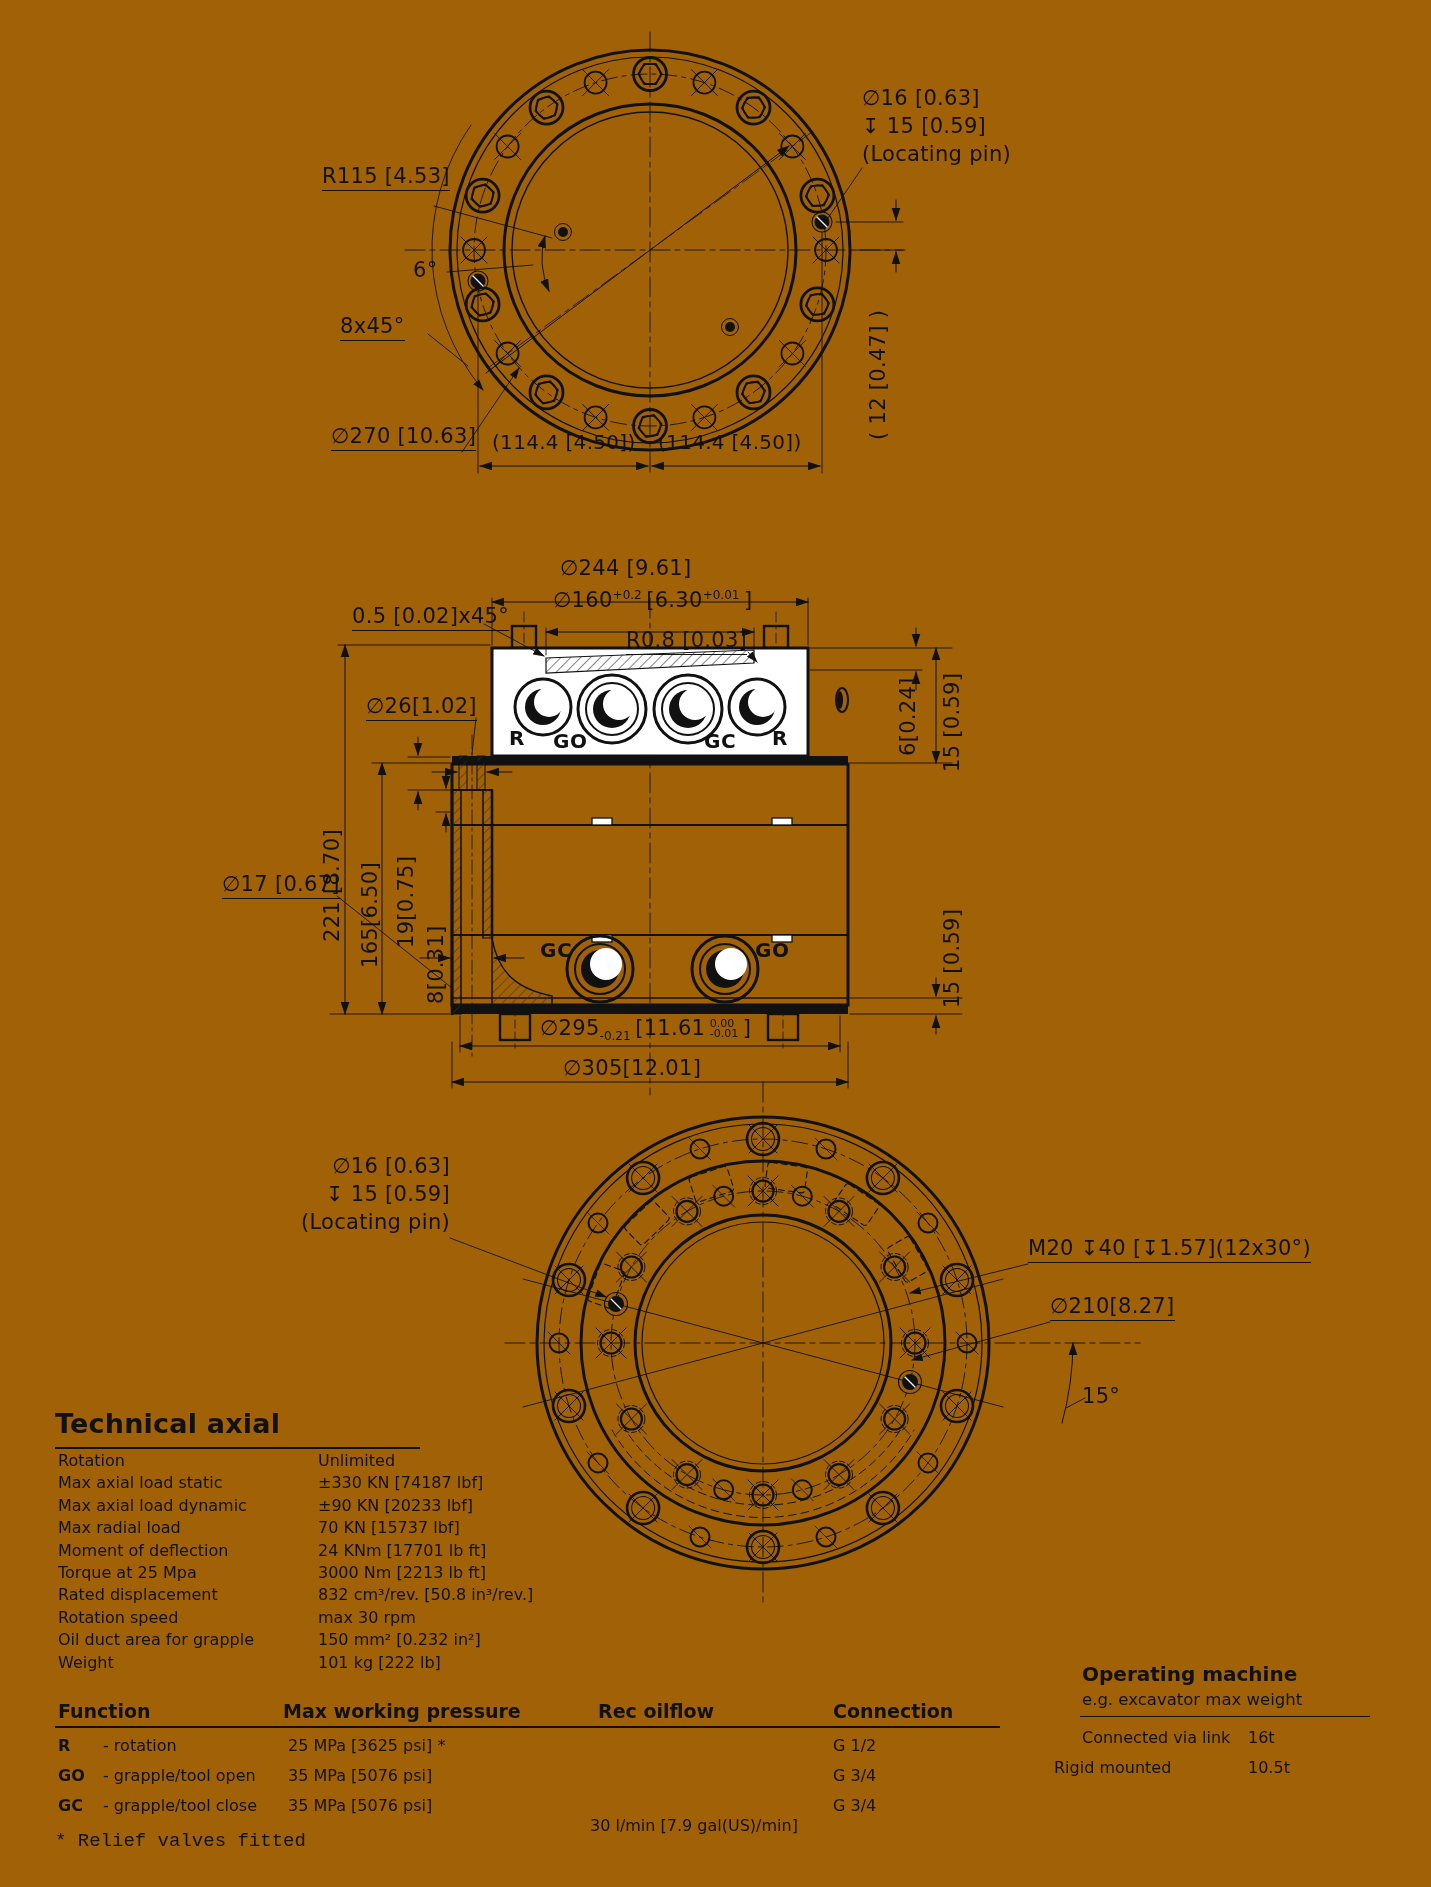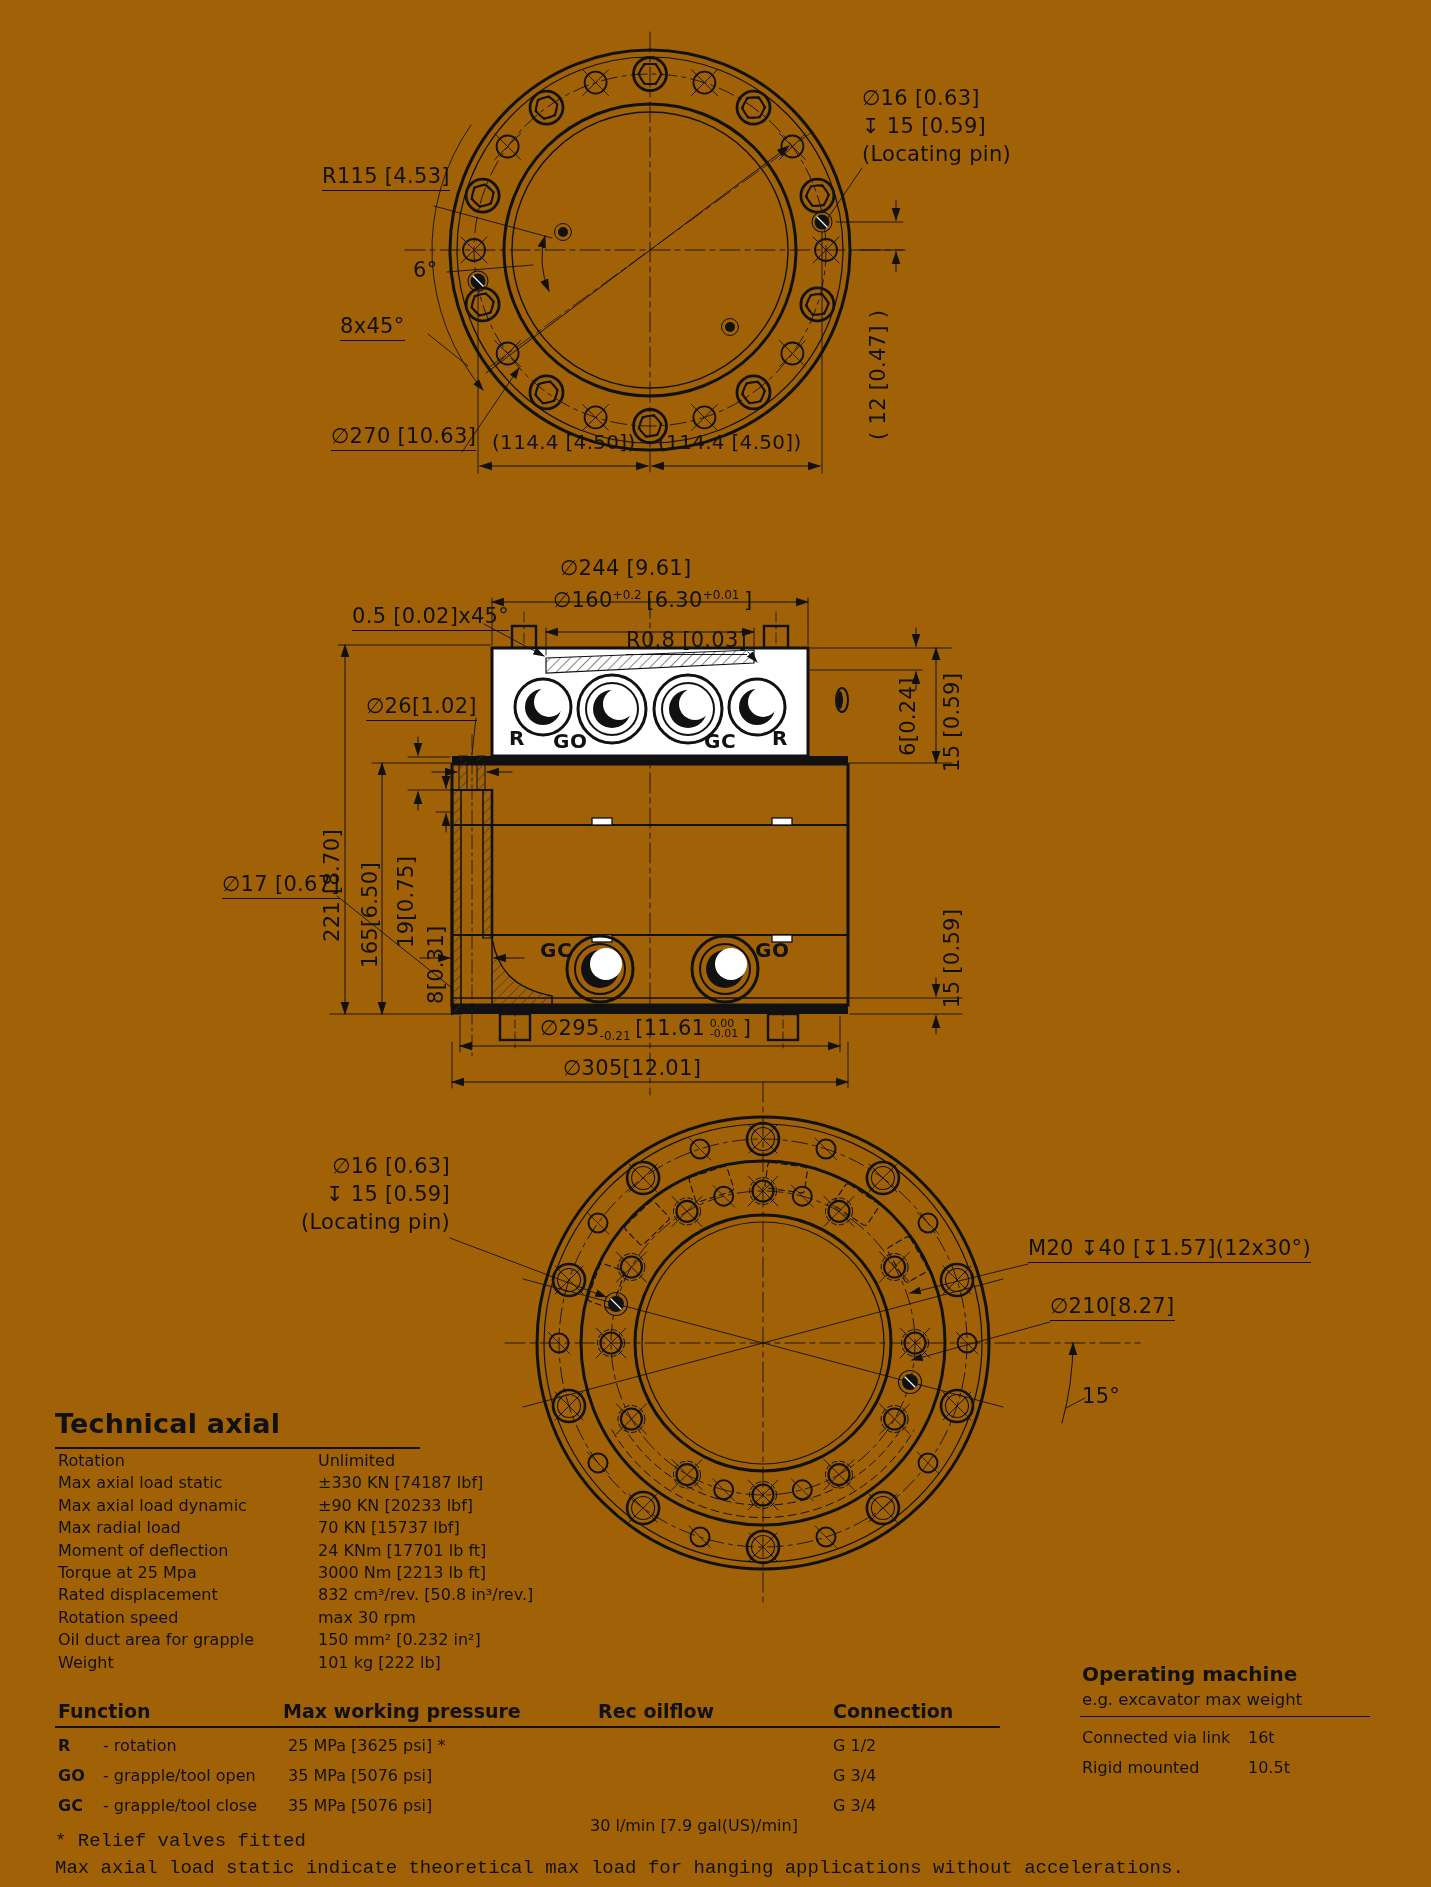--- a/index.html
+++ b/index.html
@@ -653,23 +653,22 @@
 <span class="cell" style="left:103px;top:1766px;">- grapple/tool open</span>
 <span class="cell" style="left:288px;top:1766px;">35 MPa [5076 psi]</span>
 <span class="cell" style="left:833px;top:1766px;">G 3/4</span>
 
 <span class="cell b" style="left:58px;top:1796px;">GC</span>
 <span class="cell" style="left:103px;top:1796px;">- grapple/tool close</span>
 <span class="cell" style="left:288px;top:1796px;">35 MPa [5076 psi]</span>
 <span class="cell" style="left:833px;top:1796px;">G 3/4</span>
 
 <span class="fnote" style="left:55px;top:1830px;">* Relief valves fitted</span>
-<span class="fnote" style="left:55px;top:1857px;">Max axial load static indicate theoretical max load for hanging applications without accelerations.</span>
 
 <span class="h2" style="left:1082px;top:1662px;">Operating machine</span>
 <span class="sub2" style="left:1082px;top:1690px;">e.g. excavator max weight</span>
 <div class="rule" style="left:1080px;top:1716px;width:290px;border-top-width:1.5px;"></div>
 <span class="cell" style="left:1082px;top:1728px;">Connected via link</span>
 <span class="cell" style="left:1248px;top:1728px;">16t</span>
-<span class="cell" style="left:1082px;top:1758px;text-align:right;">Rigid mounted</span>
+<span class="cell" style="left:1054px;top:1758px;text-align:right;">Rigid mounted</span>
 <span class="cell" style="left:1248px;top:1758px;">10.5t</span>
 
 </div>
 
 </body></html>

